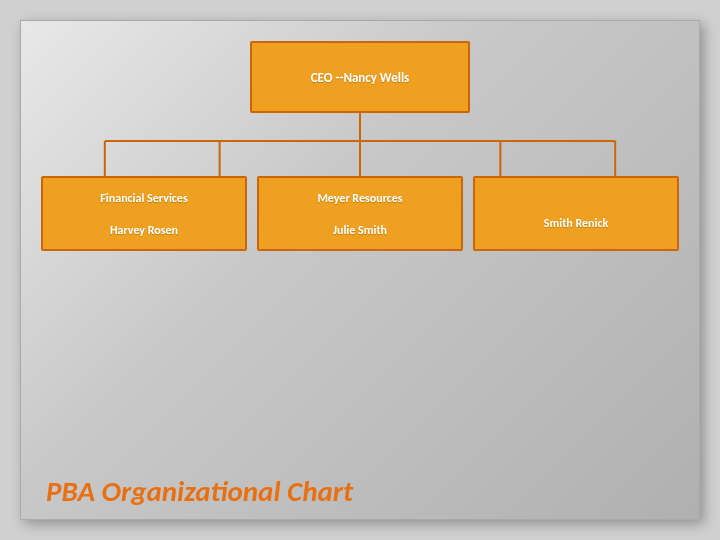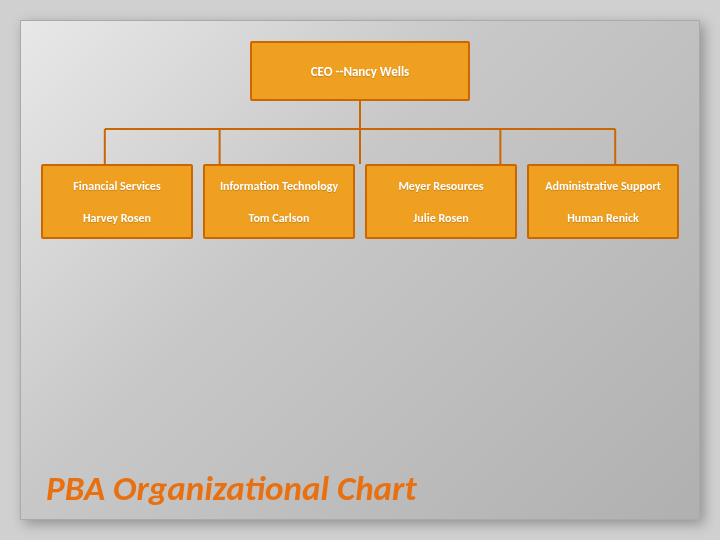--- a/index.html
+++ b/index.html
@@ -63,21 +63,21 @@
 
     
     .ceo-row {
       display: flex;
       justify-content: center;
       width: 100%;
     }
 
     .ceo-node {
       width: 220px;
-      height: 60px;
+      height: 72px;
     }
 
     
     .connector-vertical {
       width: 2px;
       height: 28px;
       background: #cc6600;
       margin: 0 auto;
     }
 
@@ -102,21 +102,21 @@
 
     .child-node .name {
       font-size: 12px;
     }
 
     
     .slide-title {
       width: 100%;
       text-align: left;
       color: #e87010;
-      font-size: 35px;
+      font-size: 29px;
       font-weight: bold;
       font-style: italic;
       padding-top: 8px;
       padding-left: 5px;
       font-family: 'Calibri', Arial, sans-serif;
     }
 
     
     .tree-lines {
       width: 100%;
@@ -151,33 +151,28 @@
       </svg>
     </div>
 
     <div class="children-row">
 
       <div class="org-node child-node">
         <span class="dept">Financial Services</span>
         <span class="name">Harvey Rosen</span>
       </div>
 
+
       <div class="org-node child-node">
-        <span class="dept">Information Technology</span>
-        <span class="name">Tom Carlson</span>
+        <span class="dept">Meyer Resources</span>
+        <span class="name">Julie Smith</span>
       </div>
 
       <div class="org-node child-node">
-        <span class="dept">Meyer Resources</span>
-        <span class="name">Julie Rosen</span>
-      </div>
-
-      <div class="org-node child-node">
-        <span class="dept">Administrative Support</span>
-        <span class="name">Human Renick</span>
+        <span class="name">Smith Renick</span>
       </div>
 
 
     </div>
 
   </div>
 
   <div class="slide-title">PBA Organizational Chart</div>
 </div>
 

